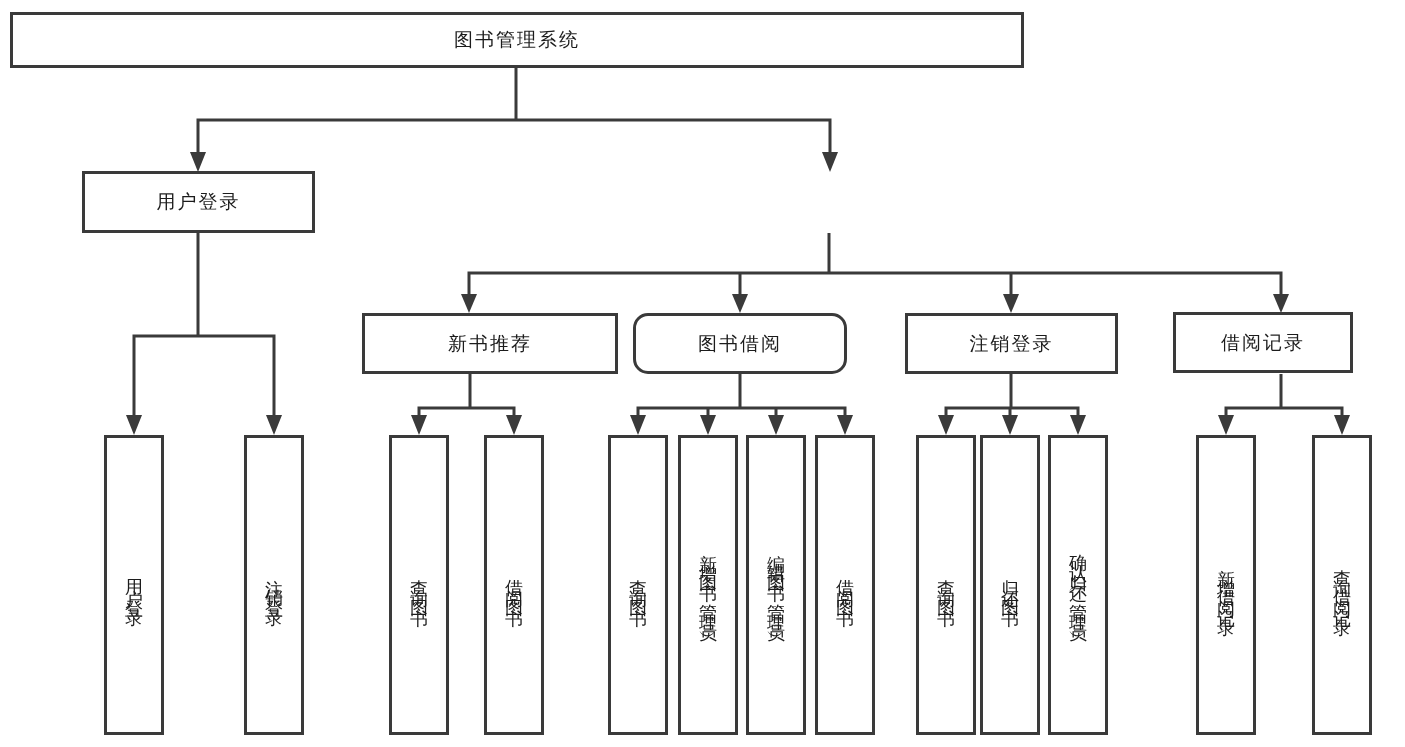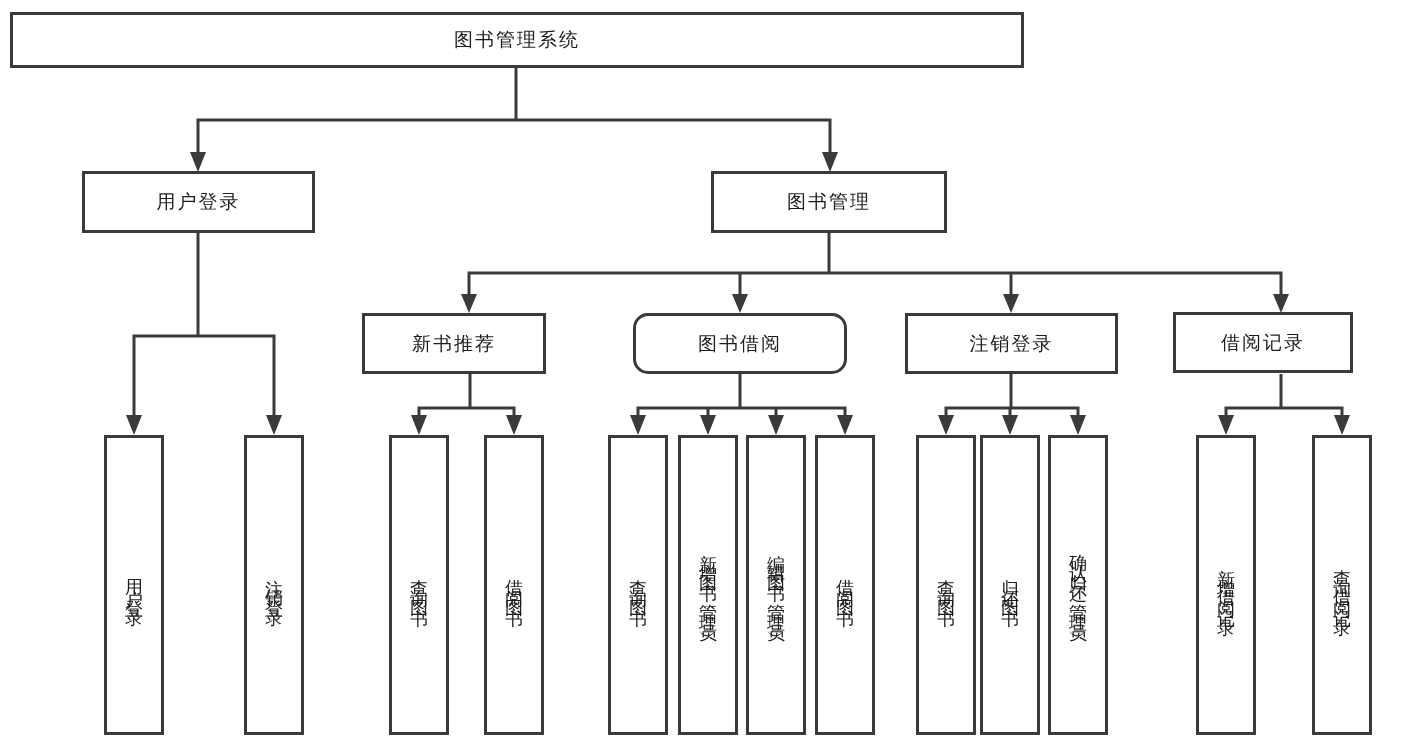--- a/index.html
+++ b/index.html
@@ -99,25 +99,22 @@
     <polygon fill="#3a3a3a" stroke="none" points="1334,415 1350,415 1342,435"></polygon>
   </svg>
 
   <div class="box" style="left:10px; top:12px; width:1014px; height:56px;">
     <span class="h-label">图书管理系统</span>
   </div>
 
   <div class="box" style="left:82px; top:171px; width:233px; height:62px;">
     <span class="h-label">用户登录</span>
   </div>
-  <div class="box" style="left:711px; top:171px; width:236px; height:62px;">
-    <span class="h-label">图书管理</span>
-  </div>
 
-  <div class="box" style="left:362px; top:313px; width:184px; height:61px;">
+  <div class="box" style="left:362px; top:313px; width:256px; height:61px;">
     <span class="h-label">新书推荐</span>
   </div>
   <div class="box" style="left:633px; top:313px; width:214px; height:61px;border-radius:15px;">
     <span class="h-label">图书借阅</span>
   </div>
   <div class="box" style="left:905px; top:313px; width:213px; height:61px;">
     <span class="h-label">注销登录</span>
   </div>
   <div class="box" style="left:1173px; top:312px; width:180px; height:61px;">
     <span class="h-label">借阅记录</span>

